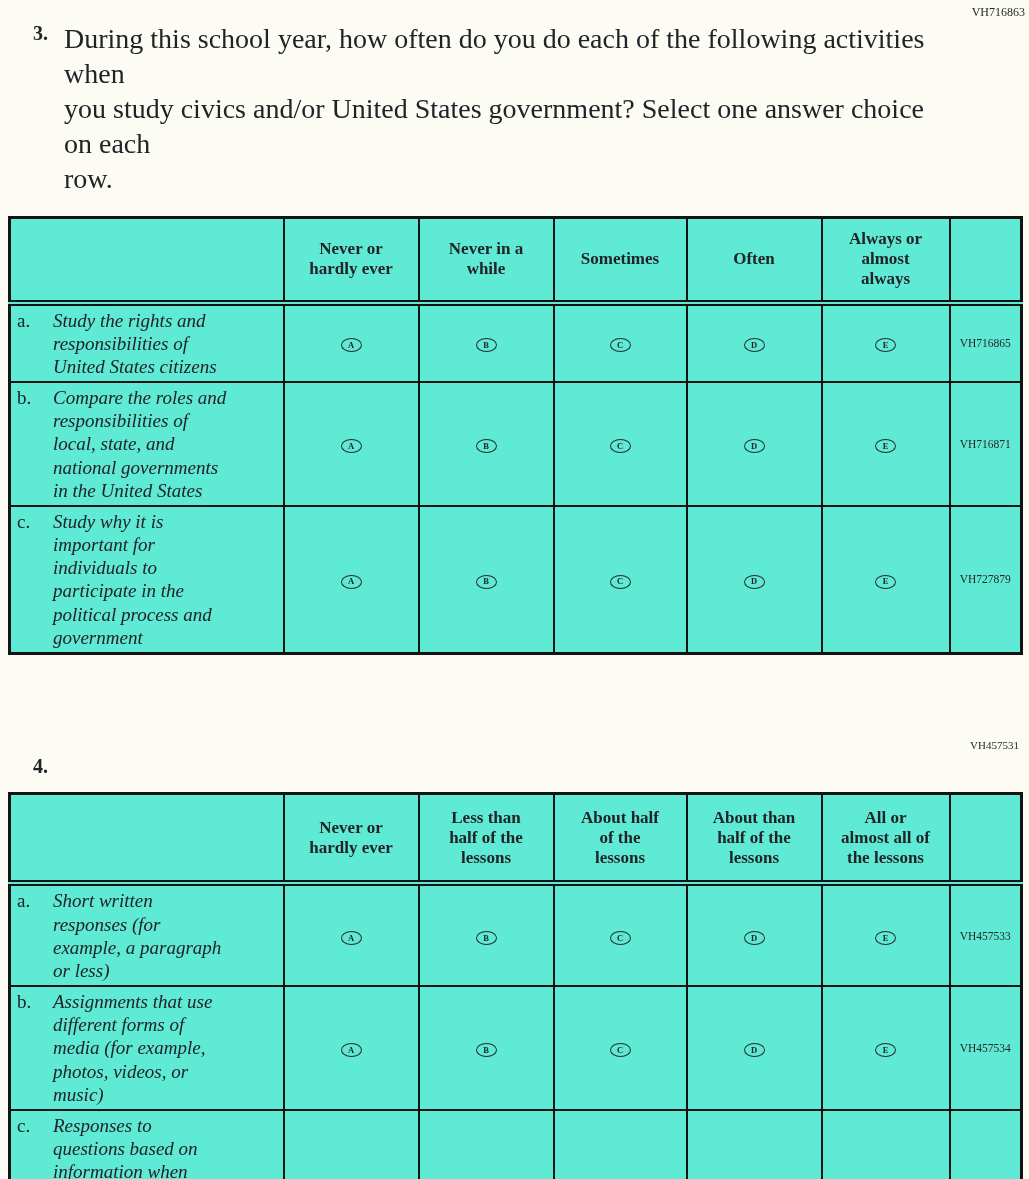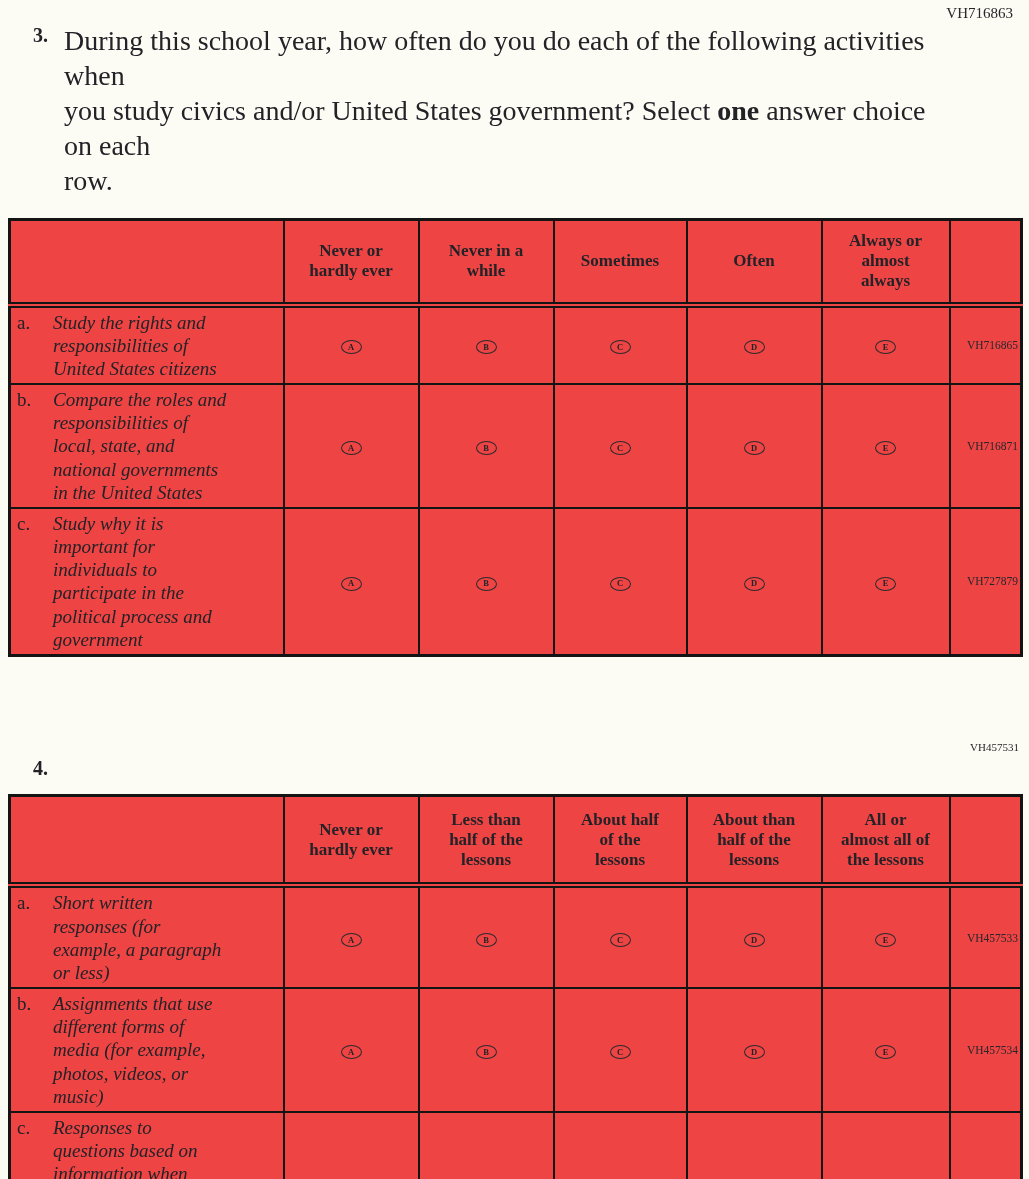--- a/index.html
+++ b/index.html
@@ -10,48 +10,48 @@
     width: 1029px;
     height: 1179px;
     background: #fcfcf5;
     color: #222227;
     font-family: "Liberation Serif", "DejaVu Serif", serif;
     overflow: hidden;
     position: relative;
   }
   .code-topright {
     text-align: right;
-    font-size: 15px;
-    padding: 5px 16px 0 0;
+    font-size: 12px;
+    padding: 5px 4px 0 0;
     color: #26262b;
   }
   .question {
     display: flex;
     margin: 1px 0 0 33px;
     width: 910px;
   }
   .qnum {
     font-weight: bold;
     font-size: 20px;
     width: 31px;
     flex: 0 0 31px;
     line-height: 1.25;
   }
   .qtext {
     font-size: 28px;
     line-height: 1.25;
     white-space: pre-line;
   }
-  .qtext b { font-weight: bold; }
+  .qtext b { font-weight: normal; }
   table.matrix {
     border-collapse: collapse;
     table-layout: fixed;
     width: 1012px;
     margin-left: 8px;
-    background: #ef4444;
+    background: #5eead4;
   }
   table.matrix, table.matrix th, table.matrix td {
     border: 2px solid #141414;
   }
   table.matrix { border-width: 3px; }
   table.matrix thead th {
     border-bottom: 6px double #141414;
     font-size: 17px;
     font-weight: bold;
     text-align: center;
@@ -88,21 +88,21 @@
     height: 12px;
     border: 1.6px solid #2a2a2e;
     border-radius: 50%;
     font-size: 8.5px;
     font-weight: bold;
     line-height: 1;
     cursor: pointer;
     background: transparent;
   }
   td.codecell {
-    text-align: right;
+    text-align: center;
     vertical-align: middle;
     font-size: 11.5px;
     padding: 0 2px;
     color: #26262b;
     margin-left: 36px;
   }
   .q4-code {
     text-align: right;
     font-size: 11px;
     padding: 0 10px 2px 0;

